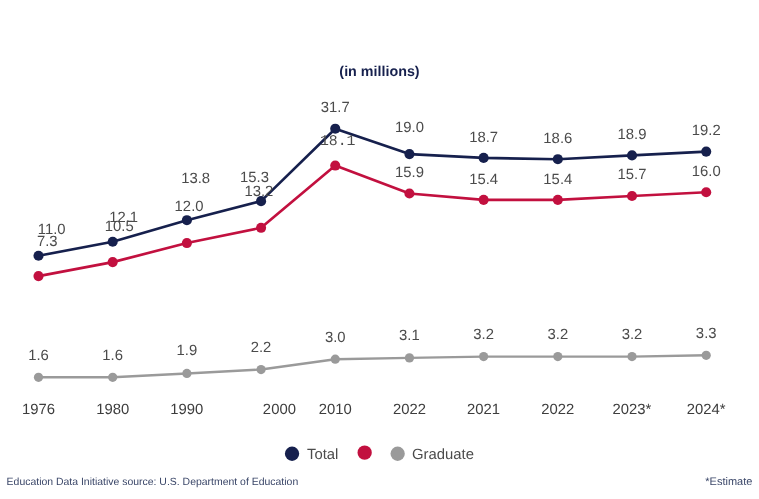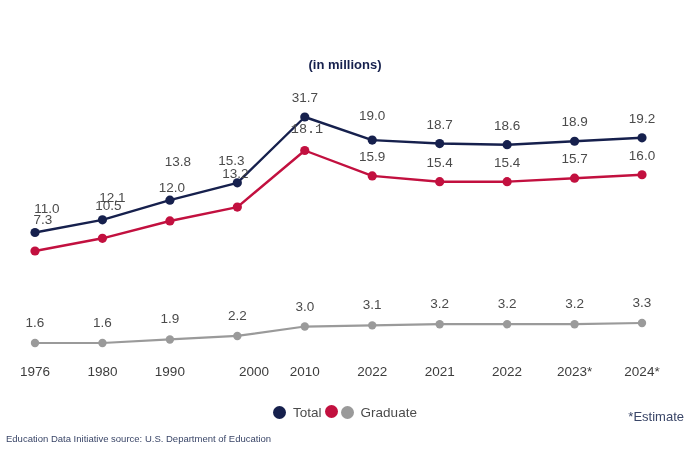--- a/index.html
+++ b/index.html
@@ -82,21 +82,21 @@
 
   
   .legend {
     position: absolute;
     top: 405px;
     left: 0;
     width: 690px;
     display: flex;
     justify-content: center;
     align-items: flex-start;
-    gap: 3px;
+    gap: 17px;
   }
 
   .legend-item {
     display: flex;
     align-items: center;
     gap: 7px;
   }
 
   .legend-dot {
     width: 13px;
@@ -115,22 +115,22 @@
     position: absolute;
     left: 6px;
     top: 433px;
     font-size: 9.5px;
     color: #3a4668;
   }
 
   .footer-right {
     position: absolute;
     right: 6px;
-    top: 409px;
-    font-size: 13px;
+    top: 433px;
+    font-size: 10px;
     color: #3a4668;
   }
 </style>
 </head>
 <body>
 
 <div id="chart-root">
 
   <div class="subtitle">(in millions)</div>
 

